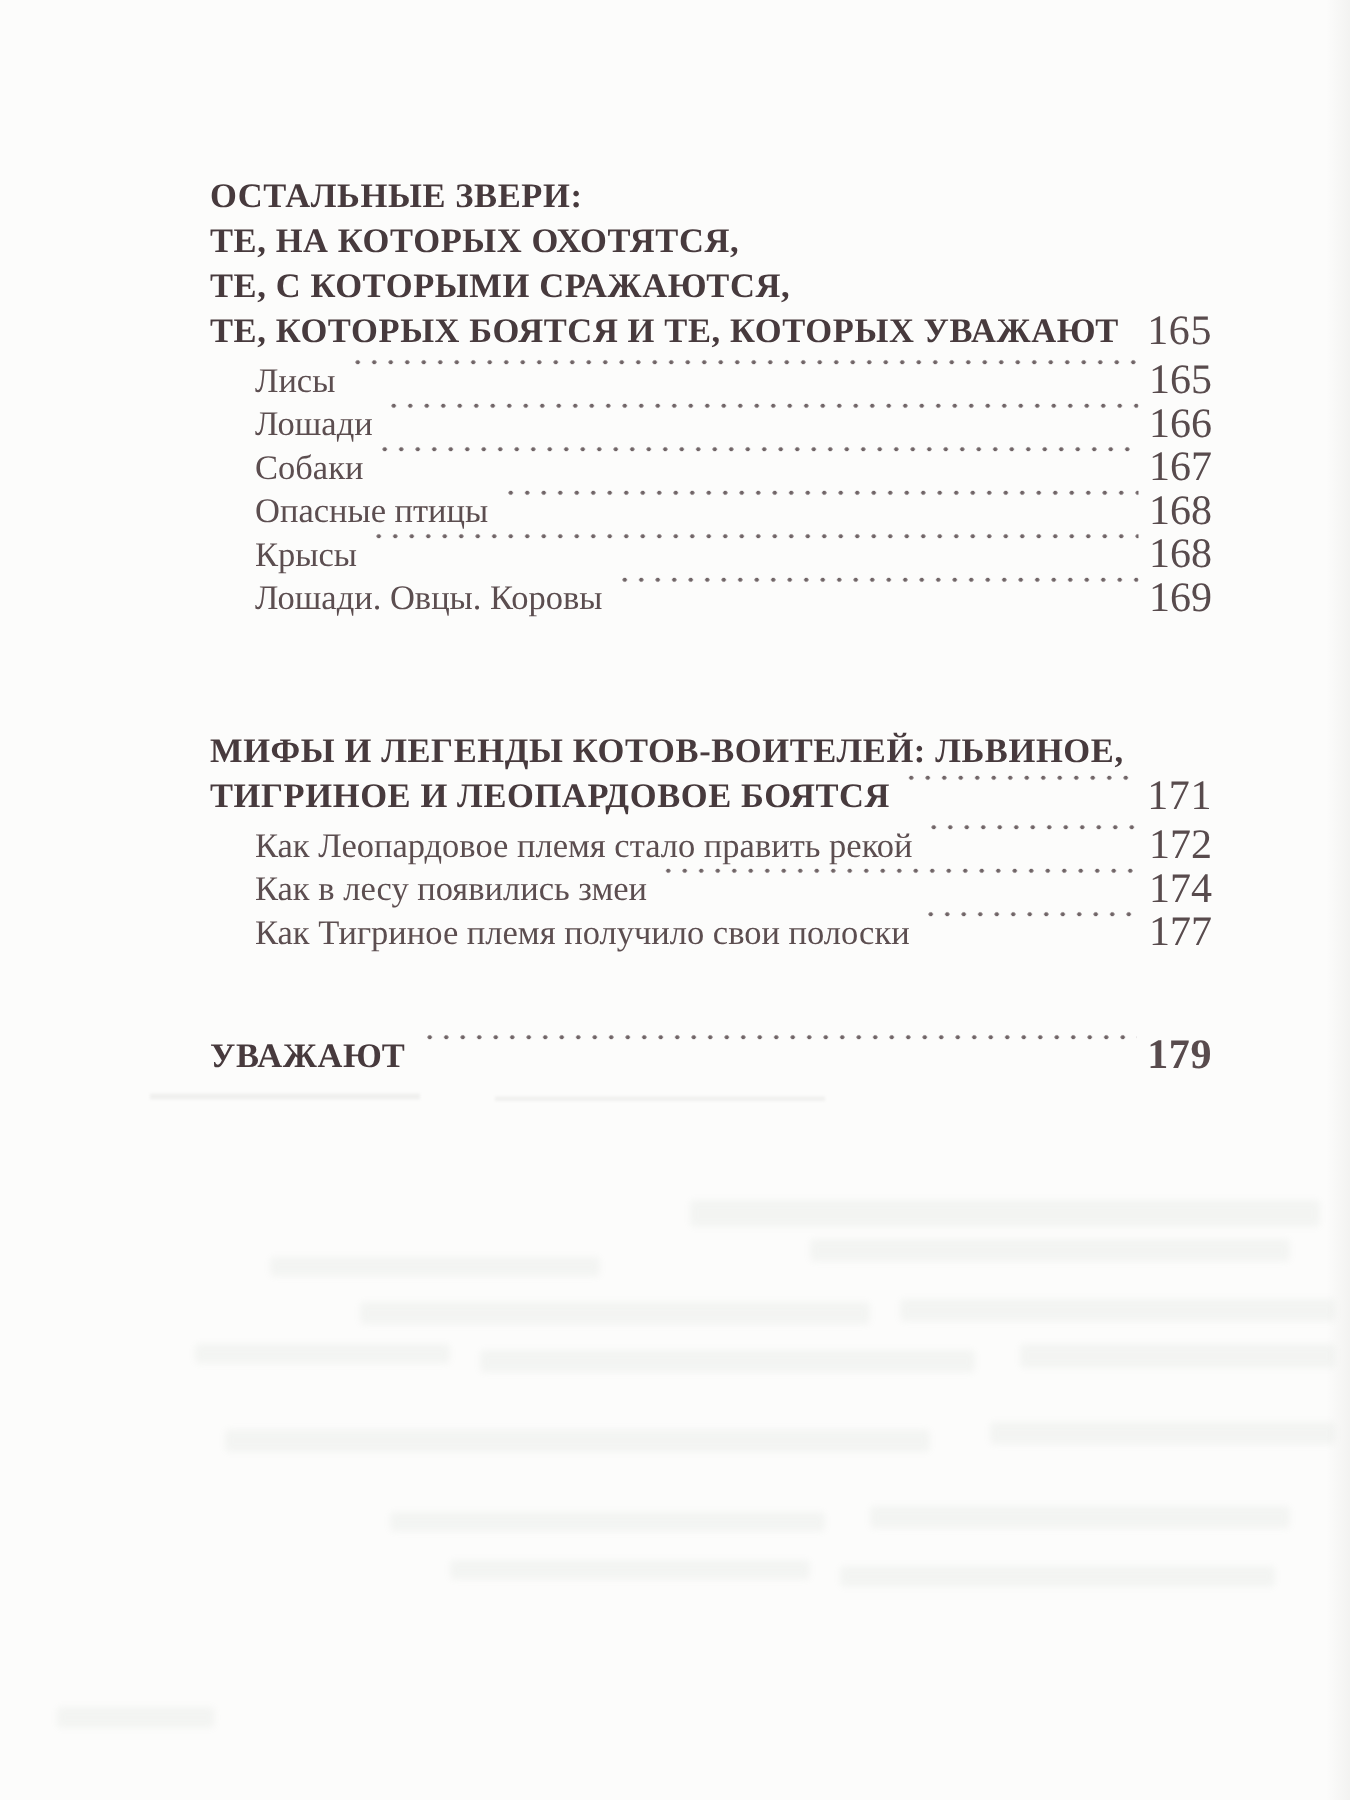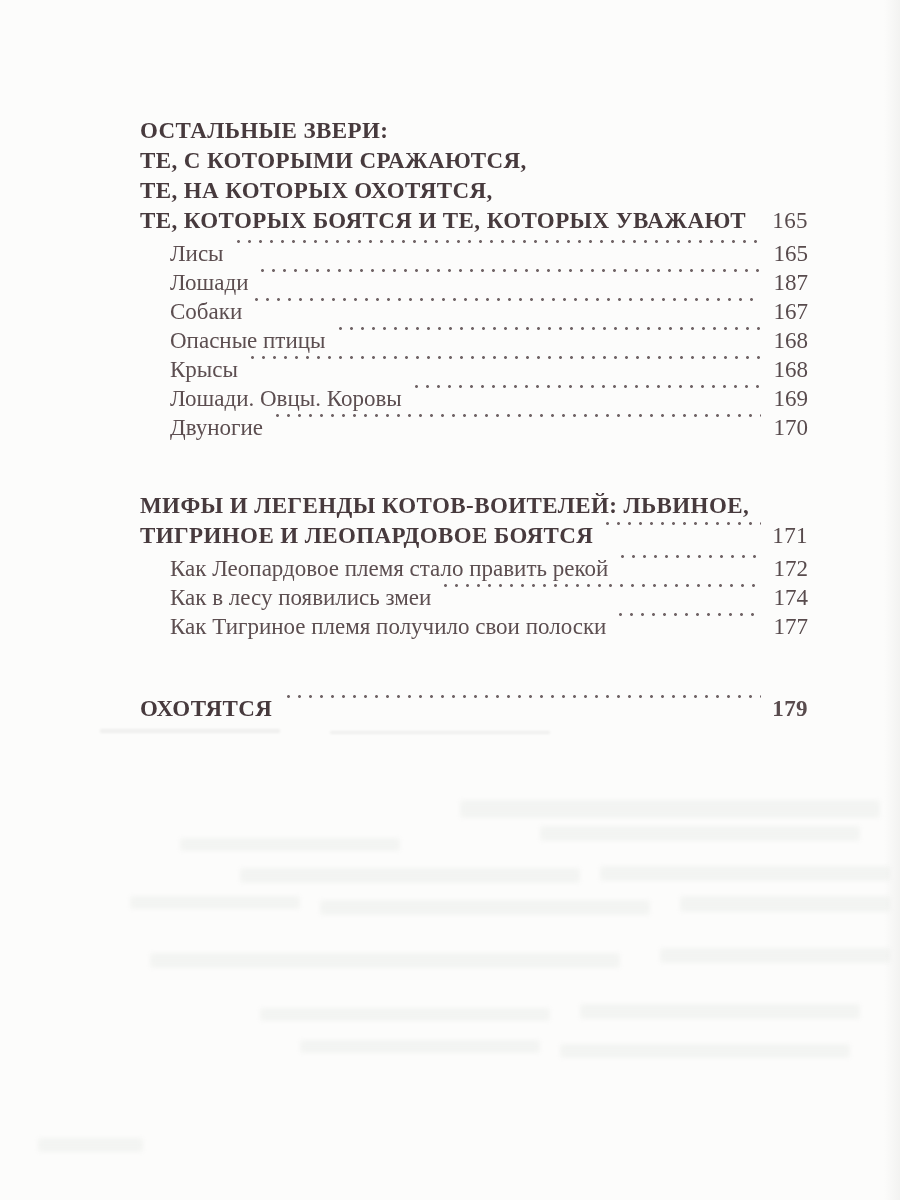--- a/index.html
+++ b/index.html
@@ -58,25 +58,25 @@
     background-image: radial-gradient(circle, rgba(88,74,77,0.85) 1.25px, rgba(88,74,77,0) 1.6px);
     background-size: 11px 5px;
     background-repeat: repeat-x;
     background-position: left bottom;
   }
   .spacer { flex: 1 1 auto; }
   .page-num {
     flex: 0 0 auto;
     min-width: 40px;
     text-align: right;
-    font-size: 23px;
+    font-size: 28px;
     color: #584b4d;
   }
   .sec-heading .page-num { font-weight: normal; }
-  .section-2 { margin-top: 49px; }
+  .section-2 { margin-top: 73px; }
   .glossary-row {
     margin-top: 53px;
     font-weight: bold;
     font-size: 23px;
     line-height: 30px;
     letter-spacing: 0.4px;
     color: #473a3d;
   }
   .glossary-row .leader { margin-left: 11px; }
   
@@ -98,64 +98,59 @@
 </style>
 </head>
 <body>
 
 <div>
 
   <div class="content">
 
     <div class="sec-heading">
       <div class="heading-line">ОСТАЛЬНЫЕ ЗВЕРИ:</div>
+      <div class="heading-line">ТЕ, НА КОТОРЫХ ОХОТЯТСЯ,</div>
       <div class="heading-line">ТЕ, С КОТОРЫМИ СРАЖАЮТСЯ,</div>
-      <div class="heading-line">ТЕ, НА КОТОРЫХ ОХОТЯТСЯ,</div>
       <div class="row">
         <span>ТЕ, КОТОРЫХ БОЯТСЯ И ТЕ, КОТОРЫХ УВАЖАЮТ</span>
         <span class="spacer"></span>
         <span class="page-num">165</span>
       </div>
     </div>
 
     <div class="items">
       <div class="row">
         <span class="item-title">Лисы</span>
         <span class="leader"></span>
         <span class="page-num">165</span>
       </div>
       <div class="row">
         <span class="item-title">Лошади</span>
         <span class="leader"></span>
-        <span class="page-num">187</span>
+        <span class="page-num">166</span>
       </div>
       <div class="row">
         <span class="item-title">Собаки</span>
         <span class="leader"></span>
         <span class="page-num">167</span>
       </div>
       <div class="row">
         <span class="item-title">Опасные птицы</span>
         <span class="leader"></span>
         <span class="page-num">168</span>
       </div>
       <div class="row">
         <span class="item-title">Крысы</span>
         <span class="leader"></span>
         <span class="page-num">168</span>
       </div>
       <div class="row">
         <span class="item-title">Лошади. Овцы. Коровы</span>
         <span class="leader"></span>
         <span class="page-num">169</span>
-      </div>
-      <div class="row">
-        <span class="item-title">Двуногие</span>
-        <span class="leader"></span>
-        <span class="page-num">170</span>
       </div>
     </div>
 
     <div class="sec-heading section-2">
       <div class="heading-line">МИФЫ И ЛЕГЕНДЫ КОТОВ-ВОИТЕЛЕЙ: ЛЬВИНОЕ,</div>
       <div class="row">
         <span>ТИГРИНОЕ И ЛЕОПАРДОВОЕ БОЯТСЯ</span>
         <span class="leader"></span>
         <span class="page-num">171</span>
       </div>
@@ -173,21 +168,21 @@
         <span class="page-num">174</span>
       </div>
       <div class="row">
         <span class="item-title">Как Тигриное племя получило свои полоски</span>
         <span class="leader"></span>
         <span class="page-num">177</span>
       </div>
     </div>
 
     <div class="row glossary-row">
-      <span>ОХОТЯТСЯ</span>
+      <span>УВАЖАЮТ</span>
       <span class="leader"></span>
       <span class="page-num">179</span>
     </div>
 
   </div>
 
   <div>
     <div class="streak" style="left:100px; top:729px; width:180px; height:4px;"></div>
     <div class="streak" style="left:330px; top:731px; width:220px; height:3px;"></div>
     <div class="ghost" style="left:460px; top:800px; width:420px; height:18px;"></div>

